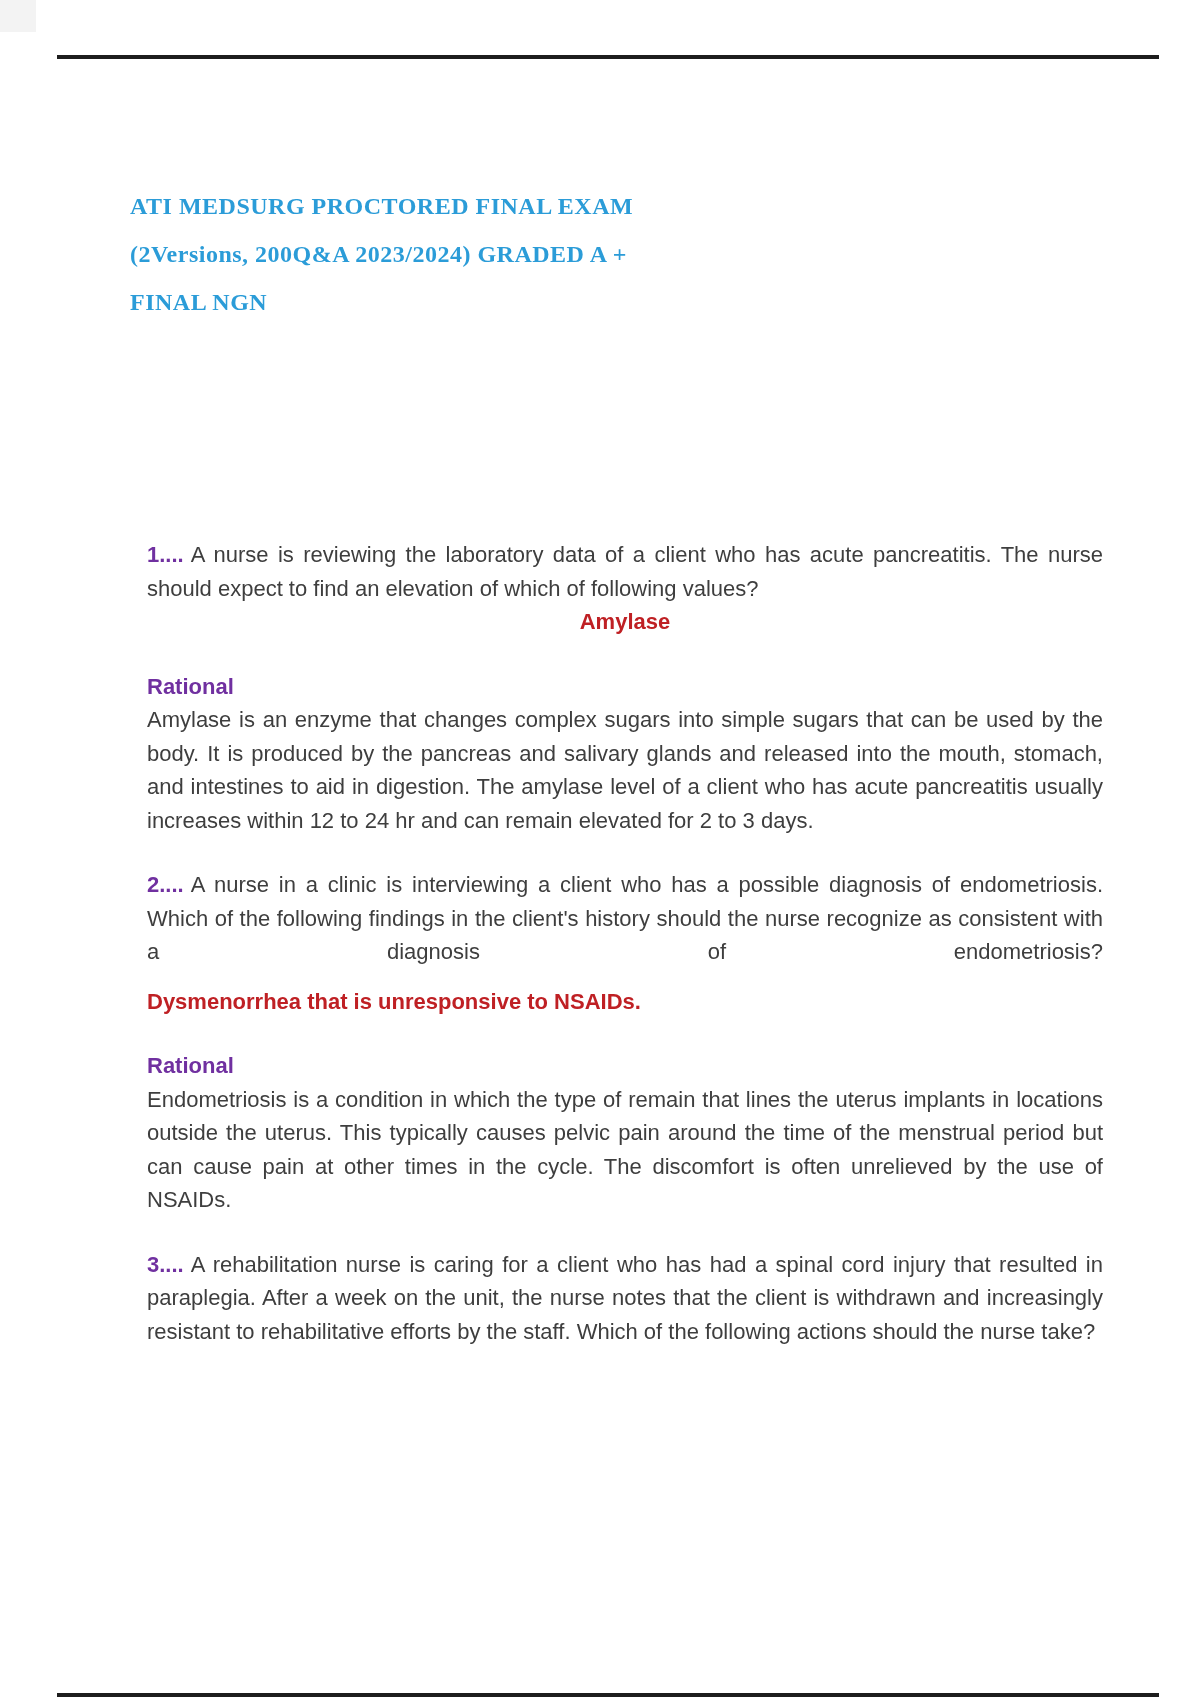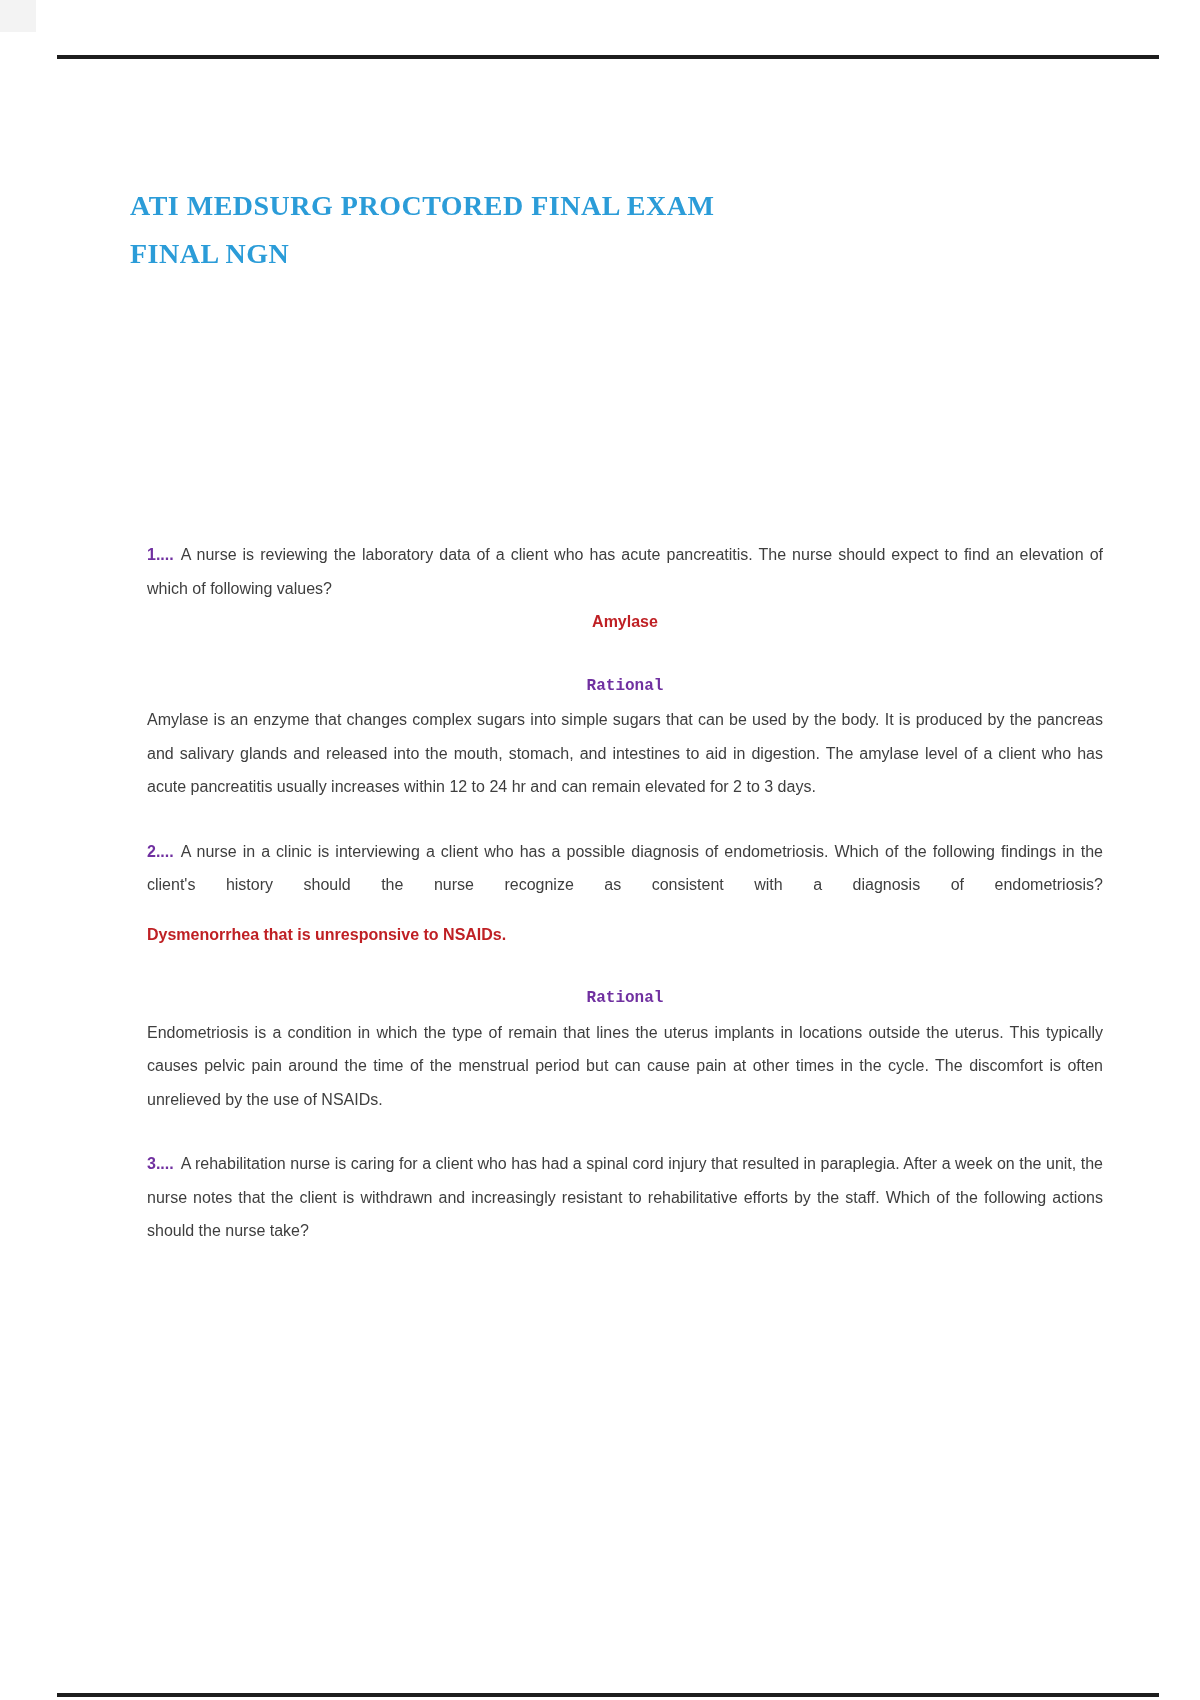--- a/index.html
+++ b/index.html
@@ -27,33 +27,33 @@
   .rule-top { top: 55px; }
   .rule-bottom { top: 1693px; }
   .title {
     position: absolute;
     left: 130px;
     top: 182px;
     width: 900px;
     margin: 0;
     font-family: "Liberation Serif", serif;
     font-weight: bold;
-    font-size: 28px;
+    font-size: 24px;
     line-height: 48px;
     letter-spacing: 0.5px;
     color: #2b9cd8;
   }
   .title-line { display: block; }
   .content {
     position: absolute;
     left: 147px;
     top: 538px;
     width: 956px;
     color: #3e3e3e;
-    font-size: 16px;
+    font-size: 22px;
     line-height: 33.5px;
     text-align: justify;
   }
   .para { margin: 0; }
   .gap { margin-top: 31px; }
   .qnum {
     font-weight: bold;
     color: #7030a0;
     padding-right: 7px;
   }
@@ -66,35 +66,35 @@
     display: inline-block;
     width: 100%;
     font-weight: bold;
     color: #bf2024;
     text-align: left;
     margin-top: 16px;
   }
   .heading {
     font-weight: bold;
     color: #7030a0;
-    text-align: center;
-    font-family: Liberation Mono, monospace;
+    text-align: left;
   }
 </style>
 </head>
 <body>
 
 <div class="page">
 
   <div class="corner-artifact"></div>
 
   <div class="rule rule-top"></div>
 
   <h1 class="title">
       <span class="title-line">ATI MEDSURG PROCTORED FINAL EXAM</span>
+      <span class="title-line">(2Versions, 200Q&amp;A 2023/2024) GRADED A +</span>
       <span class="title-line">FINAL NGN</span>
     </h1>
 
   <main class="content">
 
     <p class="para"><span class="qnum">1....</span><span>A nurse is reviewing the laboratory data of a client who has acute pancreatitis. The nurse should expect to find an elevation of which of following values?</span></p>
     <p class="para answer-line">Amylase</p>
     <p class="para heading gap">Rational</p>
     <p class="para">Amylase is an enzyme that changes complex sugars into simple sugars that can be used by the body. It is produced by the pancreas and salivary glands and released into the mouth, stomach, and intestines to aid in digestion. The amylase level of a client who has acute pancreatitis usually increases within 12 to 24 hr and can remain elevated for 2 to 3 days.</p>
 

